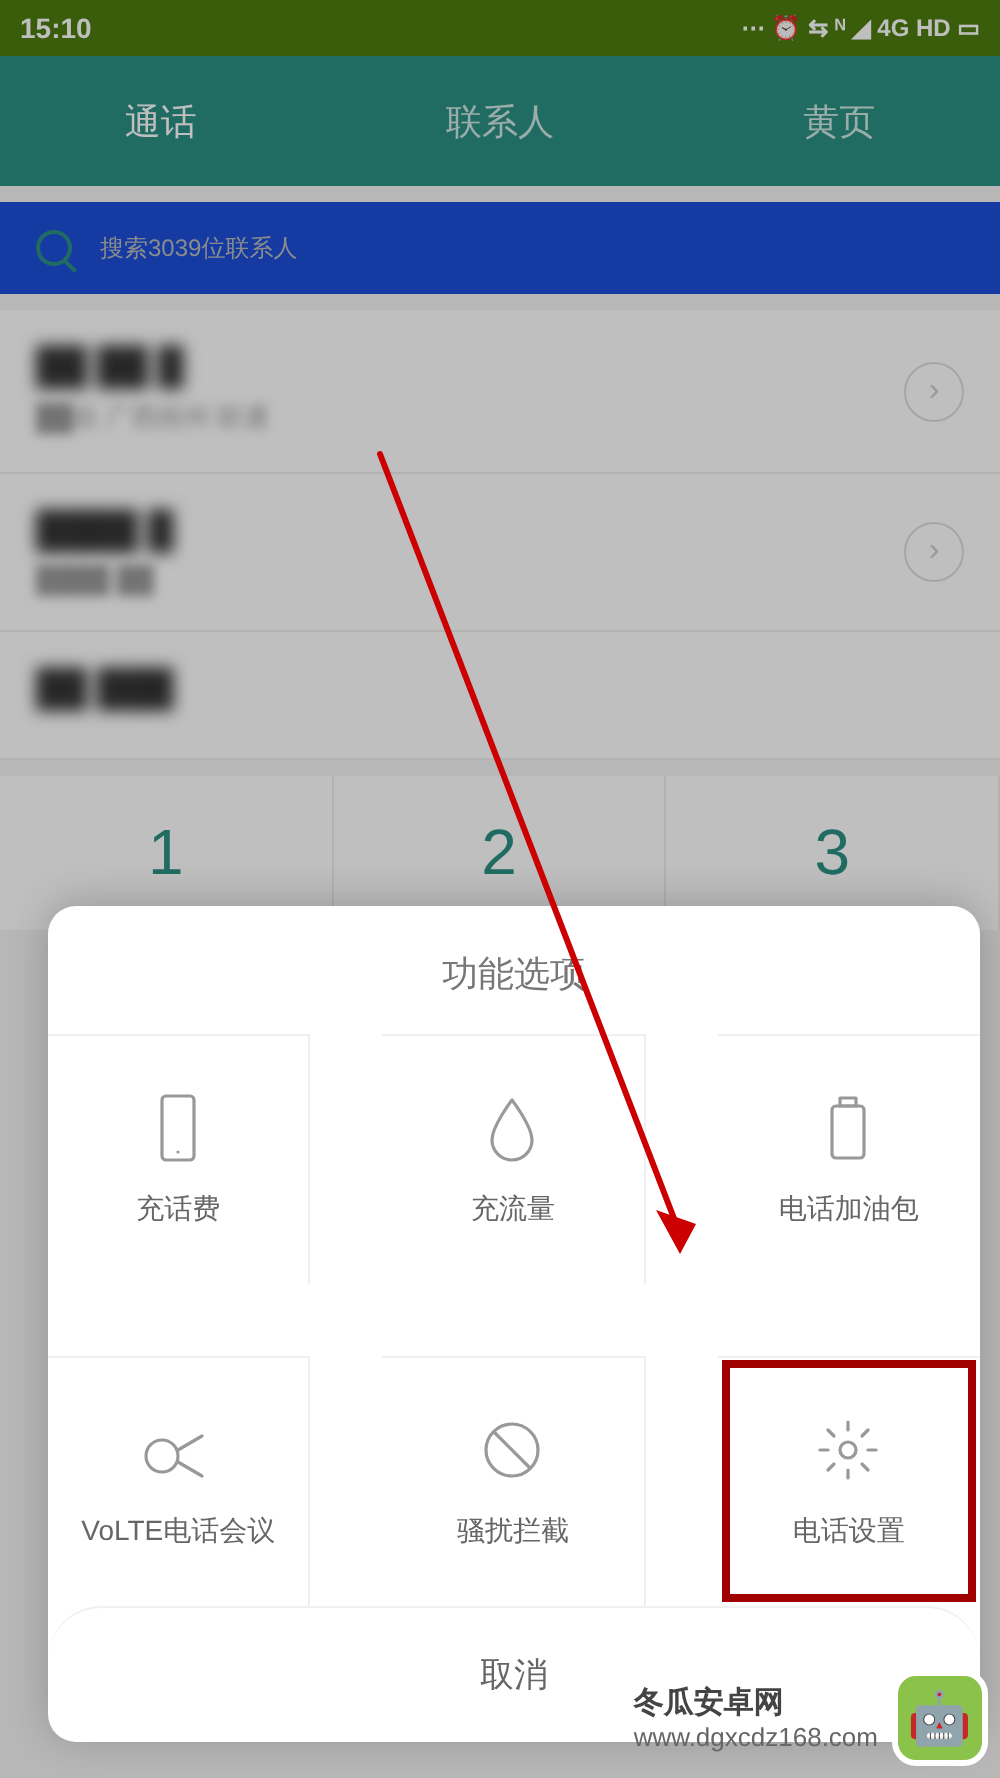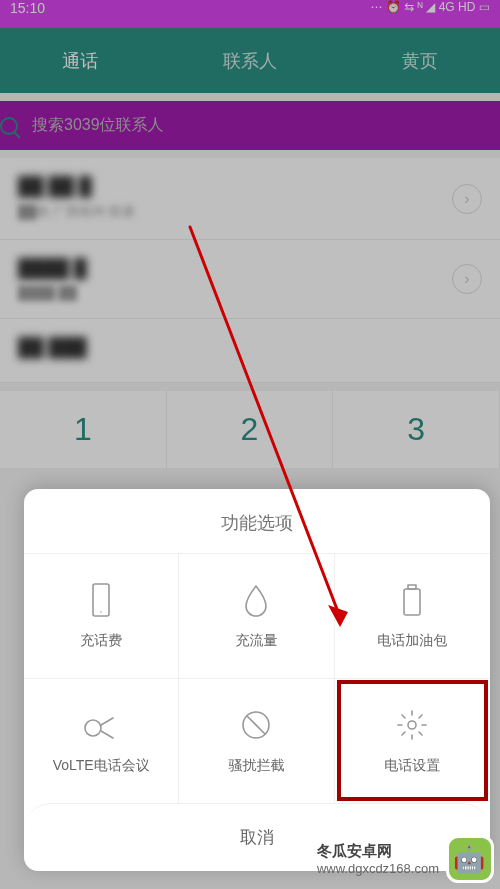--- a/index.html
+++ b/index.html
@@ -1,44 +1,44 @@
 <!DOCTYPE html>
 <html><head>
   <meta charset="utf-8">
   <style>
     * { margin: 0; padding: 0; box-sizing: border-box; font-family: -apple-system, "Helvetica Neue", Arial, sans-serif; }
     body { width: 500px; height: 889px; background: #f5f5f5; position: relative; overflow: hidden; }
     
-    .status-bar { height: 28px; background: #d946ef; color: #fff; display: flex; align-items: flex-start; padding: 0 10px; font-size: 14px; }
+    .status-bar { height: 28px; background: #4d7c0f; color: #fff; display: flex; align-items: center; padding: 0 10px; font-size: 14px; font-weight: bold; }
     .status-time { flex: 1; }
     .status-icons { display: flex; gap: 6px; align-items: center; font-size: 12px; }
     
     .header { height: 65px; background: #2d9183; display: flex; align-items: center; justify-content: space-around; color: #cfe7e3; font-size: 18px; }
     .tab { padding: 8px 4px; }
     .tab.active { color: #fff; font-weight: 400; }
     
-    .search-bar { background: #a21caf; margin: 8px 0 0 0; padding: 14px 0; display: flex; align-items: center; gap: 14px; color: #bbb; font-size: 16px; }
+    .search-bar { background: #1d4ed8; margin: 8px 0 0 0; padding: 14px 18px; display: flex; align-items: center; gap: 14px; color: #bbb; font-size: 12px; }
     .search-icon { width: 18px; height: 18px; border: 2px solid #2d9183; border-radius: 50%; position: relative; }
     .search-icon::after { content: ''; position: absolute; width: 2px; height: 8px; background: #2d9183; bottom: -6px; right: -2px; transform: rotate(-45deg); }
     
     .call-list { margin-top: 8px; }
     .call-item { background: #fff; padding: 18px; display: flex; align-items: center; border-bottom: 1px solid #eee; position: relative; }
     .call-info { flex: 1; }
     .call-name { font-size: 18px; color: #333; margin-bottom: 6px; filter: blur(4px); }
     .call-meta { font-size: 13px; color: #999; filter: blur(3px); }
     .call-arrow { width: 30px; height: 30px; border: 1px solid #ddd; border-radius: 50%; display: flex; align-items: center; justify-content: center; color: #ccc; }
     
     .dialpad-row { display: flex; background: #fff; margin-top: 8px; }
     .dialpad-key { flex: 1; text-align: center; padding: 20px 0; font-size: 32px; color: #2d9183; border-right: 1px solid #eee; }
     
     .overlay { position: absolute; inset: 0; background: rgba(0,0,0,0.25); }
     
     .action-sheet { position: absolute; bottom: 18px; left: 24px; right: 10px; background: #fff; border-radius: 14px; overflow: hidden; box-shadow: 0 -2px 20px rgba(0,0,0,0.2); }
     .sheet-title { text-align: center; padding: 22px 0 18px; font-size: 18px; color: #777; }
-    .sheet-grid { display: grid; grid-template-columns: 1fr 1fr 1fr; }
+    .sheet-grid { display: grid; grid-template-columns: 1fr 1fr 1fr; gap: 36px; }
     .sheet-item { display: flex; flex-direction: column; align-items: center; justify-content: center; gap: 14px; padding: 28px 8px; border-top: 1px solid #f0f0f0; border-right: 1px solid #f0f0f0; font-size: 14px; color: #666; position: relative; }
     .sheet-item:nth-child(3n) { border-right: none; }
     .sheet-icon { width: 36px; height: 36px; display: flex; align-items: center; justify-content: center; }
     .sheet-item.highlighted { outline: 4px solid #a00000; outline-offset: -6px; }
     .sheet-cancel { text-align: center; padding: 22px 0; font-size: 17px; color: #666; border-top: 1px solid #f0f0f0; border-radius: 27px; }
     
     svg { stroke: #999; stroke-width: 1.6; fill: none; stroke-linejoin: round; stroke-linecap: round; }
     
     .arrow-annotation { position: absolute; top: 222px; left: 180px; z-index: 50; pointer-events: none; }
     

